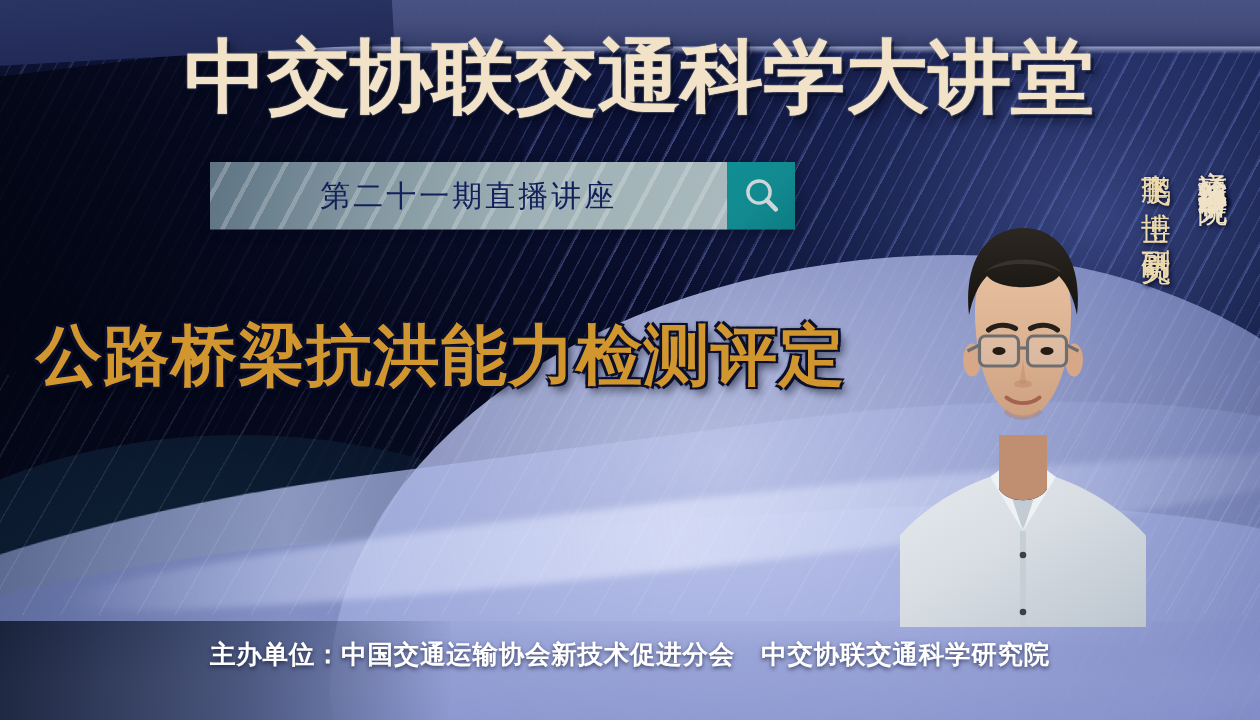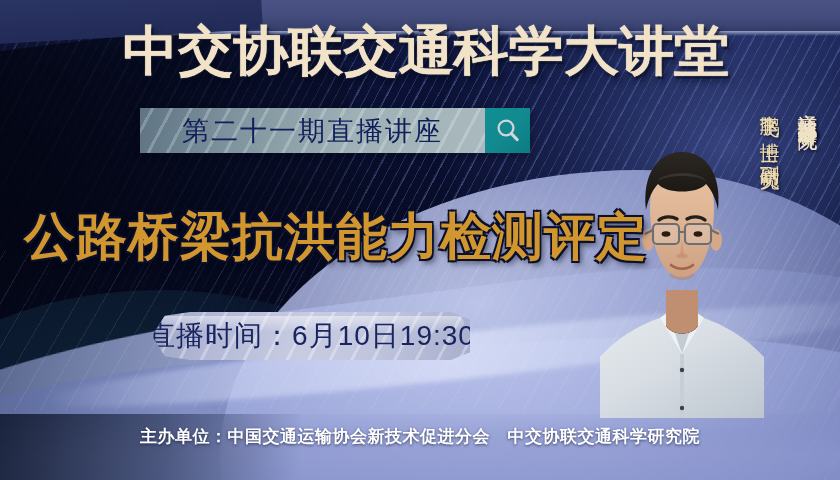--- a/index.html
+++ b/index.html
@@ -226,42 +226,42 @@
       -62deg,
       rgba(255,255,255,0) 0px,
       rgba(255,255,255,0) 7px,
       rgba(255,255,255,.22) 7px,
       rgba(255,255,255,.22) 10px,
       rgba(255,255,255,0) 10px,
       rgba(255,255,255,0) 17px);
   }
   .subtitle-text {
     position: relative;
-    font-size: 27px;
+    font-size: 20px;
     font-weight: 500;
     color: #11205a;
     letter-spacing: 2px;
     white-space: nowrap;
     z-index: 2;
   }
   .subtitle-icon {
     position: relative;
     flex: 0 0 45px;
     background: linear-gradient(135deg, #0f8f94 0%, #12898f 55%, #0b7c82 100%);
     display: flex; align-items: center; justify-content: center;
   }
   .mag-svg { display:block; }
 
   
   .lecture-title {
     position: absolute;
     left: 24px; top: 206px;
     width: 590px; height: 62px;
     display: flex; align-items: center;
-    font-size: 51px;
+    font-size: 44px;
     font-weight: bold;
     letter-spacing: 1px;
     color: #d1962e;
     white-space: nowrap;
     z-index: 6;
     text-shadow:
       -1.6px -1.6px 0 #0a0f2c,
        1.6px -1.6px 0 #0a0f2c,
       -1.6px  1.6px 0 #0a0f2c,
        1.6px  1.6px 0 #0a0f2c,
@@ -391,23 +391,20 @@
     <div class="subtitle-icon">
       <svg class="mag-svg" width="30" height="30" viewBox="0 0 30 30">
         <circle cx="13" cy="12" r="7.4" fill="none" stroke="#cdd6d8" stroke-width="2.3"></circle>
         <line x1="18.2" y1="17.4" x2="24.2" y2="23.6" stroke="#cdd6d8" stroke-width="3.1" stroke-linecap="round"></line>
       </svg>
     </div>
   </div>
 
   <div class="lecture-title">公路桥梁抗洪能力检测评定</div>
 
-  <div class="time-pill">
-    <span class="time-text">直播时间：6月10日19:30</span>
-  </div>
 
   <div class="speaker-photo">
     <svg class="ph-svg" viewBox="0 0 164 306">
       <defs>
         <linearGradient id="shirtG" x1="0" y1="0" x2="1" y2="1">
           <stop offset="0%" stop-color="#e6eaee"></stop>
           <stop offset="45%" stop-color="#d7dde3"></stop>
           <stop offset="100%" stop-color="#bcc5cf"></stop>
         </linearGradient>
         <linearGradient id="skinG" x1="0" y1="0" x2="0" y2="1">

